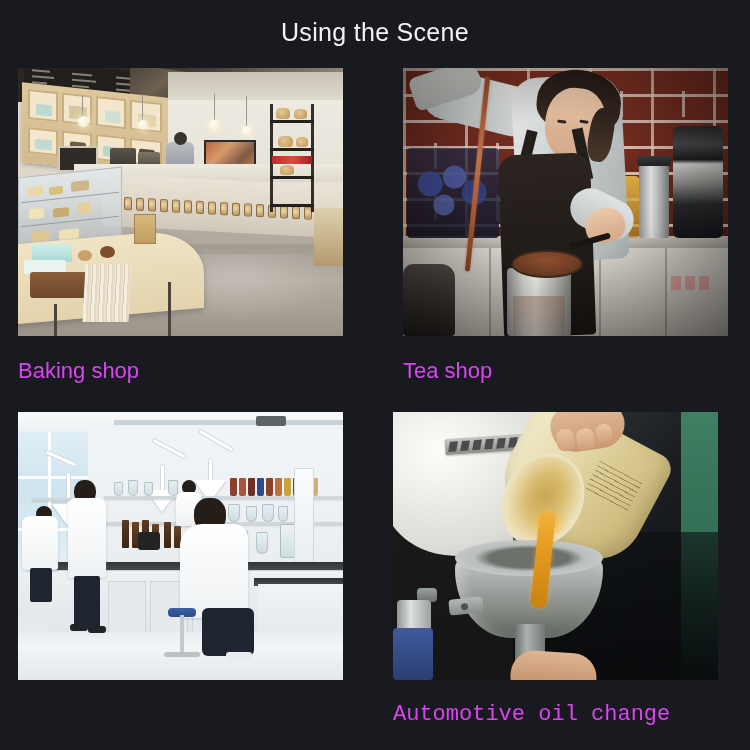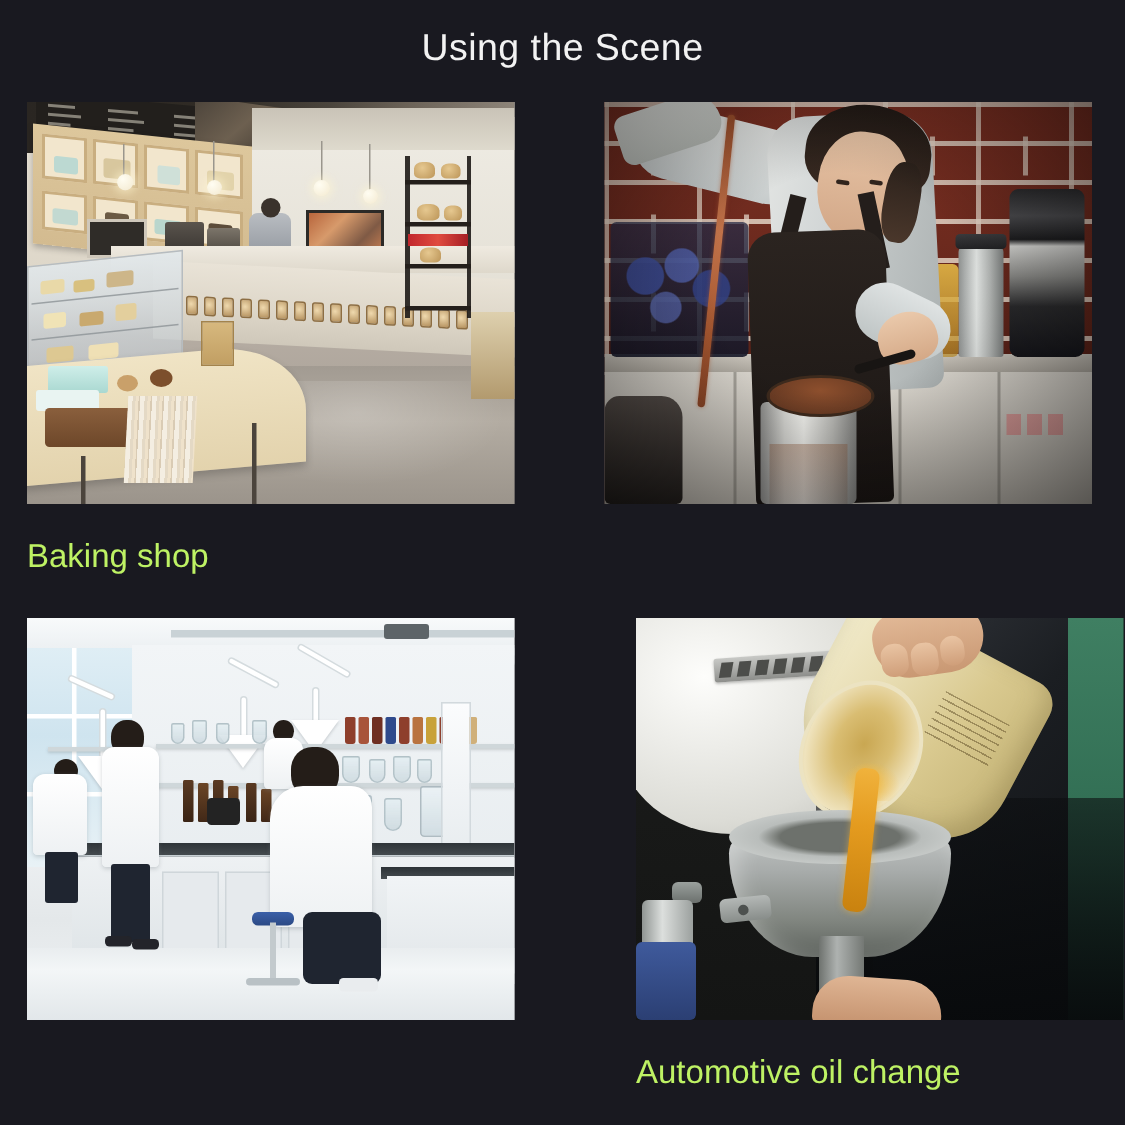--- a/index.html
+++ b/index.html
@@ -34,33 +34,33 @@
     top: 68px;
     left: 18px;
     width: 712px;
   }
   .cell {
     position: absolute;
   }
   .cell-0 { left: 0px;   top: 0px;   }
   .cell-1 { left: 385px; top: 0px;   }
   .cell-2 { left: 0px;   top: 344px; }
-  .cell-3 { left: 406px; top: 344px; }
+  .cell-3 { left: 375px; top: 344px; font-family: Liberation Mono, monospace; }
 
   .photo {
     position: relative;
     width: 325px;
     height: 268px;
     overflow: hidden;
     background: #2b2b2b;
   }
   .cell-1 .photo, .cell-3 .photo { width: 325px; }
   .caption {
     margin-top: 22px;
-    color: #bef264;
+    color: #d946ef;
     font-size: 22px;
     line-height: 26px;
     white-space: nowrap;
   }
 
   
   .layer { position: absolute; }
 
   
   .bake {
@@ -852,20 +852,21 @@
         <div class="layer hand"></div>
 
         <div class="layer jar"></div>
         <div class="layer jar-liquid"></div>
         <div class="layer strainer-handle"></div>
         <div class="layer strainer"></div>
         <div class="layer pot-left"></div>
 
         <div class="layer vignette"></div>
       </div>
+      <div class="caption">Tea shop</div>
     </div>
 
     <div class="cell cell-2">
       <div class="photo lab">
         <div class="layer ceiling"></div>
         <div class="ceil-beam" style="left:96px;top:8px;width:229px;"></div>
         <div class="ceil-beam" style="left:120px;top:20px;width:205px;"></div>
         <div class="layer" style="left:238px;top:4px;width:30px;height:10px;background:#5d6468;border-radius:2px;"></div>
 
         <div class="layer window">

